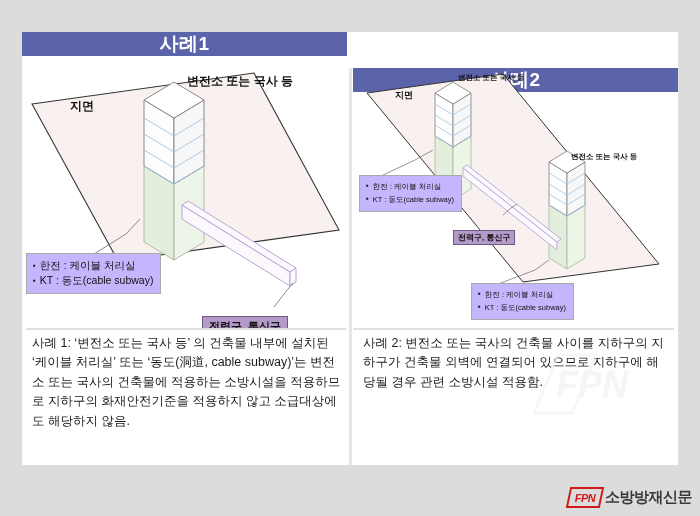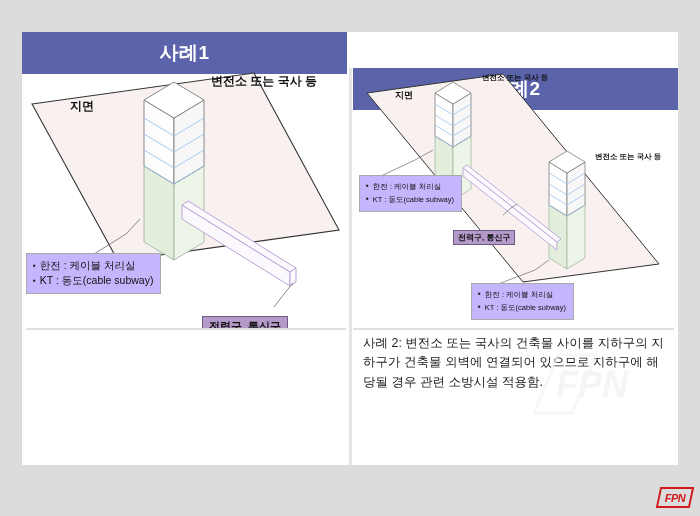--- a/index.html
+++ b/index.html
@@ -11,21 +11,21 @@
     overflow:hidden;
     position:relative;
   }
   .sheet{
     position:absolute;left:22px;top:32px;width:656px;height:433px;
     background:#ffffff;
   }
   
   .hdr-row{position:absolute;left:0;top:0;width:100%;height:36px;}
   .hdr{
-    position:absolute;top:0;height:42px;
+    position:absolute;top:0;height:24px;
     background:#5b63ab;
     display:flex;align-items:center;justify-content:center;
     color:#ffffff;font-size:19px;font-weight:bold;letter-spacing:.5px;
   }
   .hdr.left{left:0;width:325px;}
   .hdr.right{left:331px;width:325px;margin-top:36px;}
 
   
   .v-div{position:absolute;left:327px;top:36px;width:3px;height:397px;background:#e6e6e6;}
   .h-div{position:absolute;left:0;top:296px;height:2px;background:#e0e0e0;}
@@ -42,21 +42,21 @@
   .cap.right{left:341px;top:302px;width:308px;}
 
   
   .dg{position:absolute;left:0;top:0;width:100%;height:100%;}
   svg{display:block;overflow:visible;}
 
   .lbl{
     position:absolute;white-space:nowrap;color:#111;
     font-weight:bold;
   }
-  .lbl-title{font-size:10px;margin-left:24px;}
+  .lbl-title{font-size:10px;}
   .lbl-ground{font-size:12px;font-family:Liberation Serif, serif;}
 
   .callout{
     position:absolute;background:#c4b5fd;border:1px solid #a9a9a9;
     padding:4px 7px 5px 6px;line-height:1.45;color:#111;
   }
   .callout .li{white-space:nowrap;}
   .callout .li:before{content:"\25AA";margin-right:4px;font-size:8px;vertical-align:1px;}
 
   .tag{
@@ -194,27 +194,29 @@
     </div>
 
     <div class="callout" style="left:118px;top:215px;">
       <div class="li">한전 : 케이블 처리실</div>
       <div class="li">KT : 동도(cable subway)</div>
     </div>
 
     <div class="tag" style="left:100px;top:146px;">전력구, 통신구</div>
   </div>
 
+  <div class="cap left">사례 1: ‘변전소 또는 국사 등’ 의 건축물 내부에 설치된 ‘케이블 처리실’ 또는 ‘동도(洞道, cable subway)’는 변전소 또는 국사의 건축물에 적용하는 소방시설을 적용하므로 지하구의 화재안전기준을 적용하지 않고 소급대상에도 해당하지 않음.</div>
   <div class="cap right">사례 2: 변전소 또는 국사의 건축물 사이를 지하구의 지하구가 건축물 외벽에 연결되어 있으므로 지하구에 해당될 경우 관련 소방시설 적용함.</div>
 
   <svg class="wm" viewBox="0 0 150 66">
     <polygon points="36,4 74,4 50,62 12,62" fill="none" stroke="#f0f0f0" stroke-width="3"></polygon>
     <text x="34" y="46" font-family="Liberation Sans, sans-serif" font-size="36" font-weight="bold" font-style="italic" fill="#ececec">FPN</text>
   </svg>
 
 </div>
 
 <div class="logo">
   <span class="mark">
     <span class="dia"></span>
     <span class="fpn">FPN</span>
   </span>
+  <span class="nm">소방방재신문</span>
 </div>
 
 </body></html>

